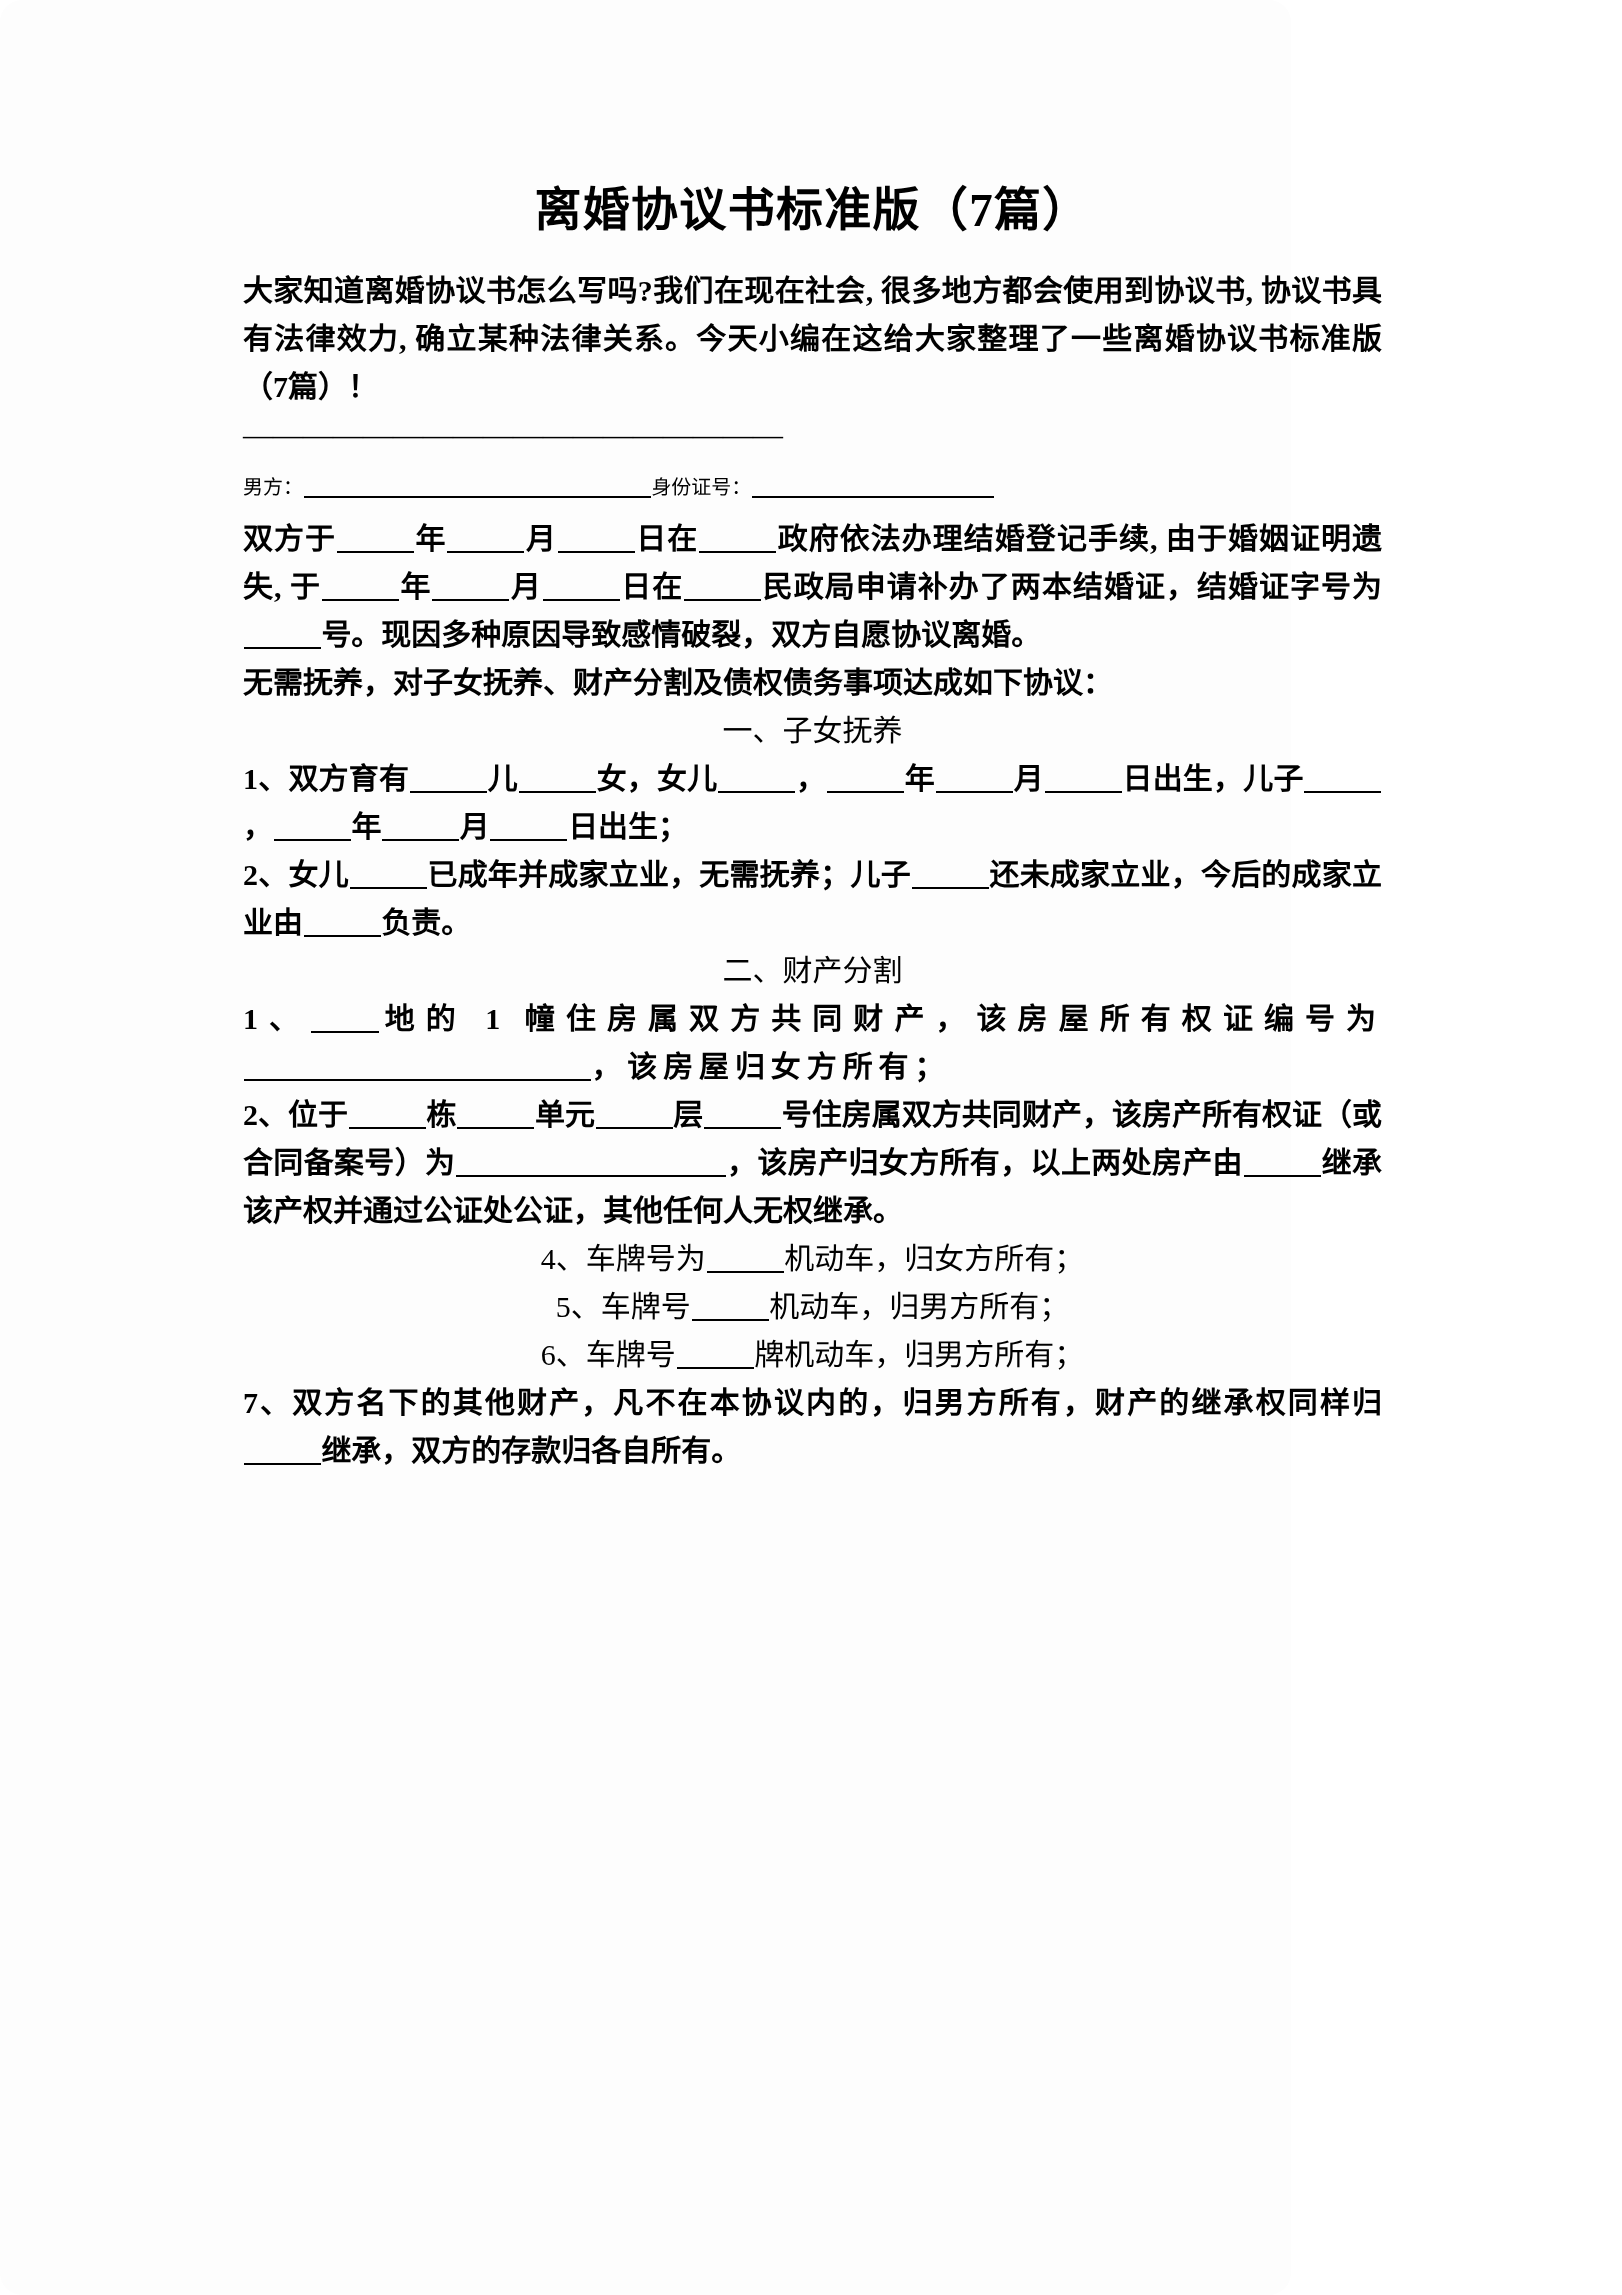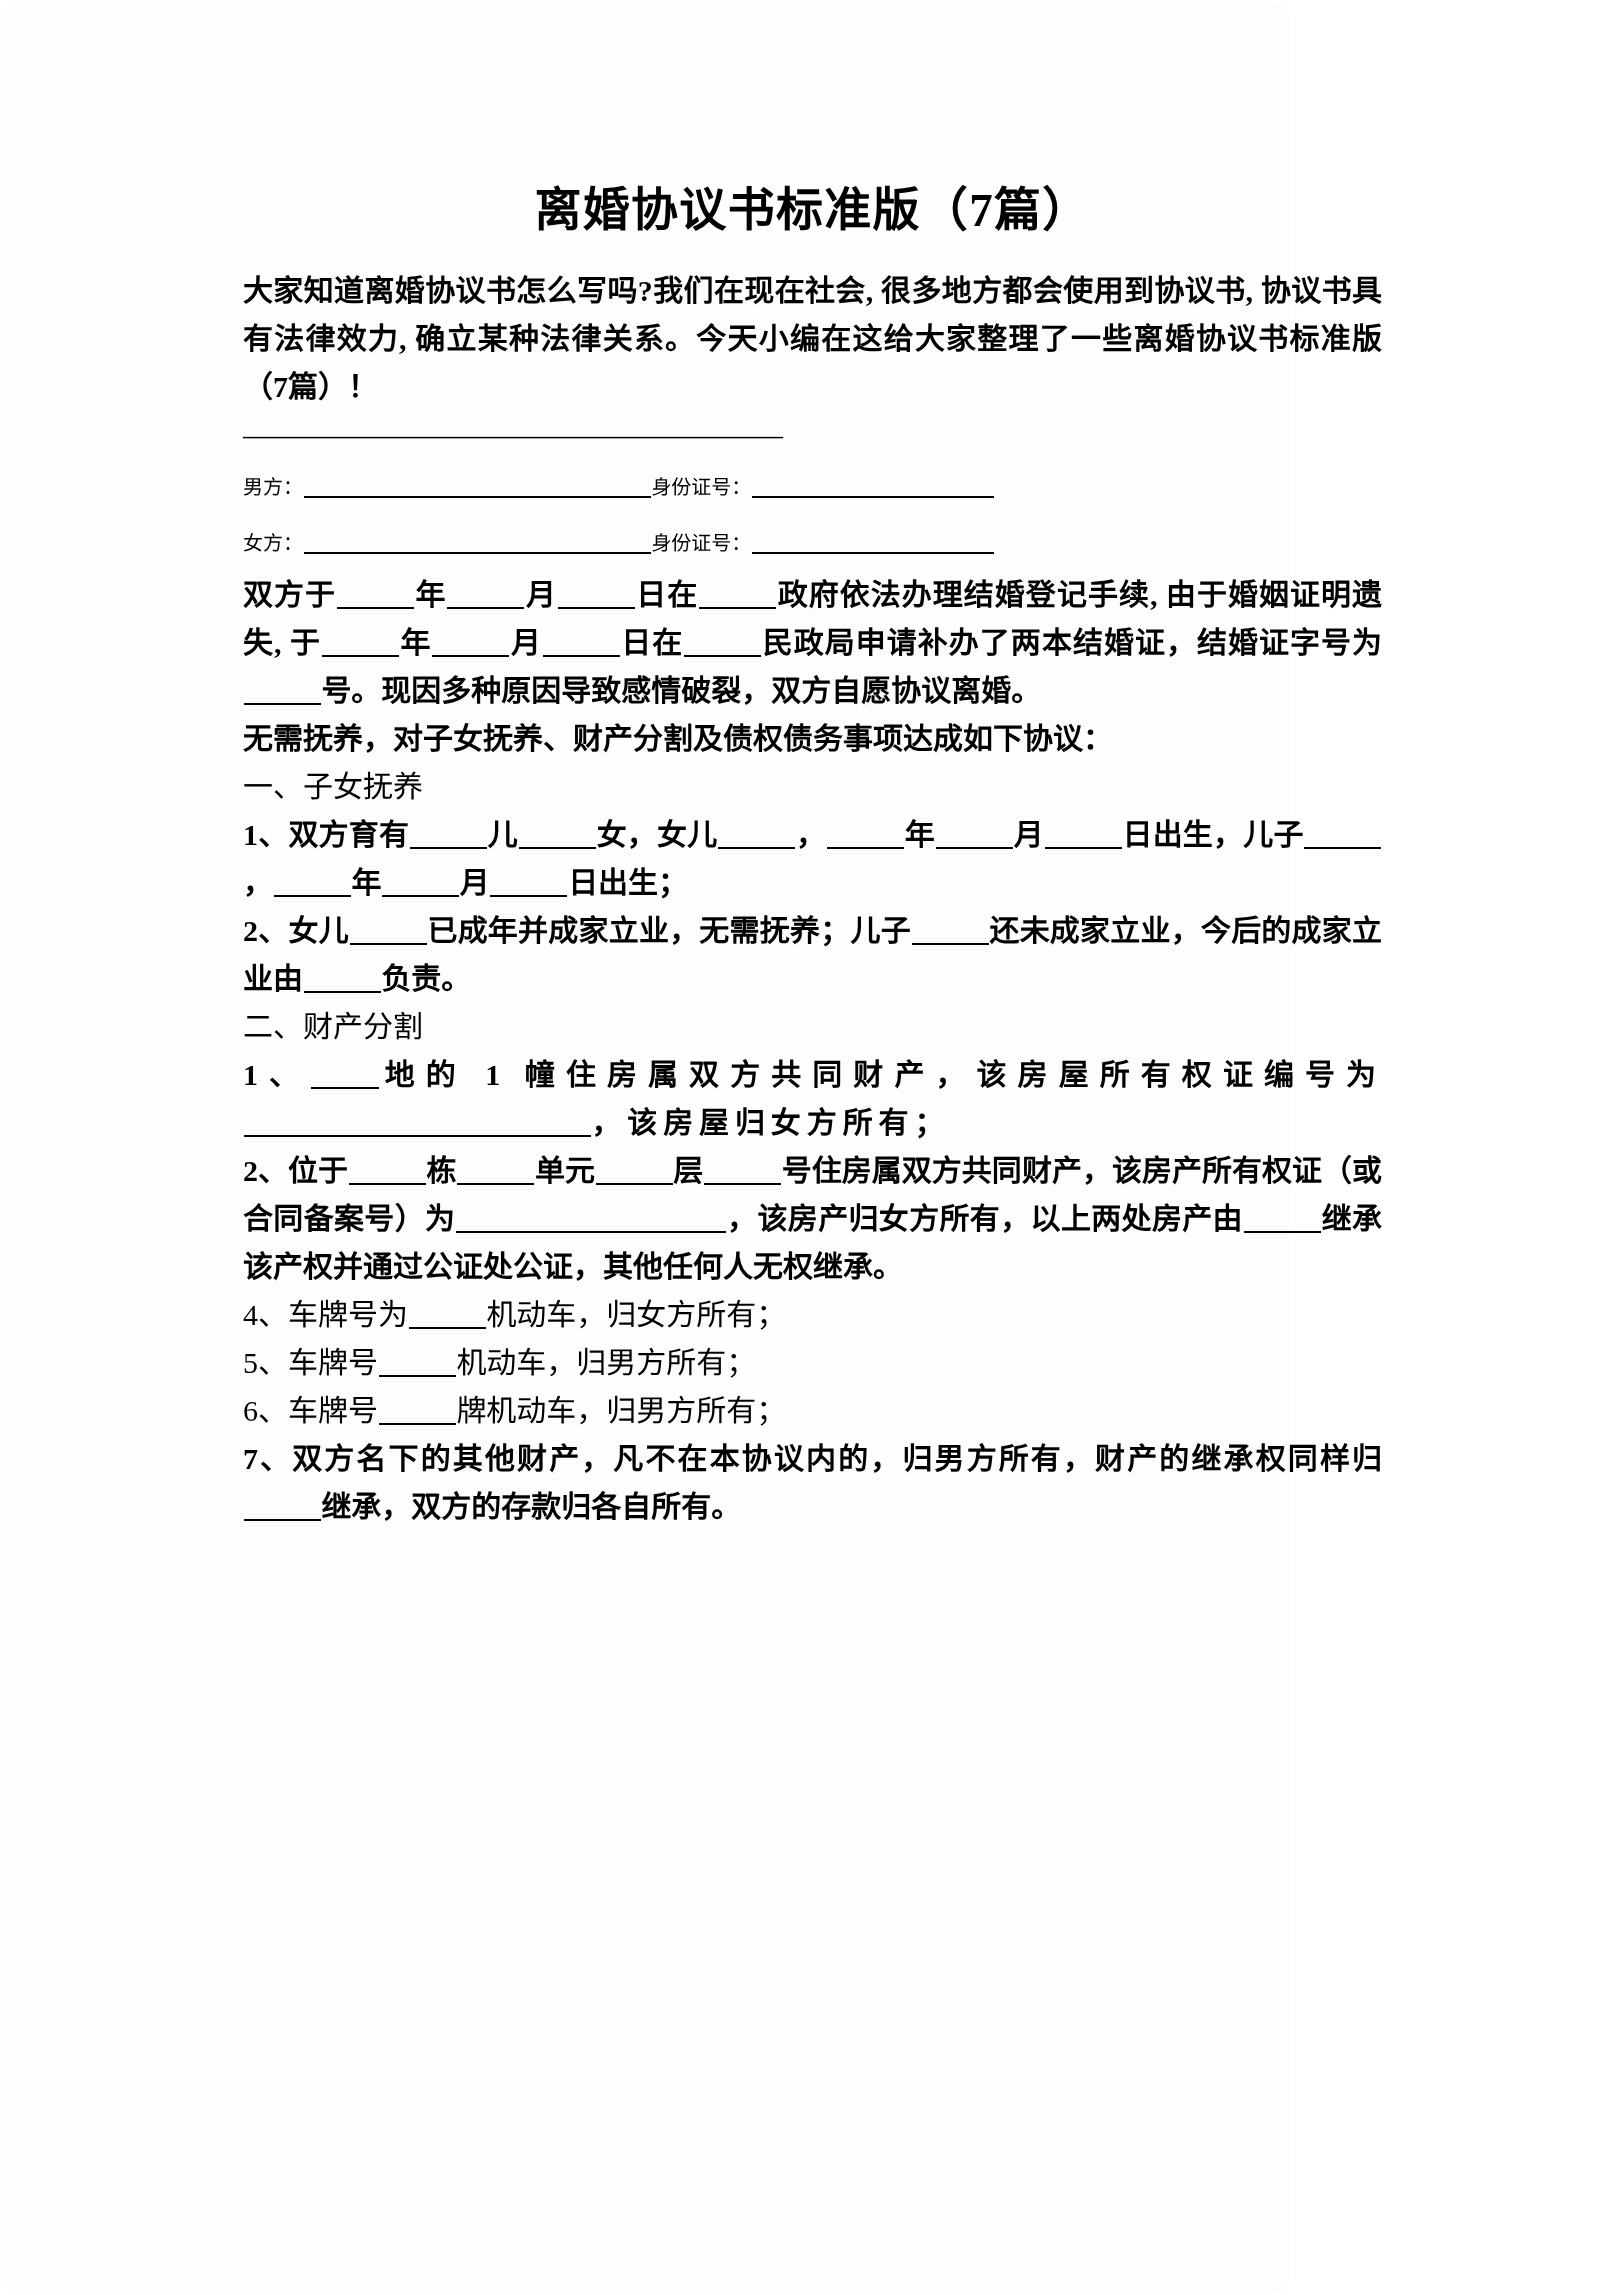--- a/index.html
+++ b/index.html
@@ -64,20 +64,21 @@
   .para.first {
     margin-top: 27.5px;
   }
 
   
   .line {
     font-size: 30px;
     line-height: 48px;
     margin: 0;
     white-space: nowrap;
+    text-align: center;
   }
 
   
   .sep {
     font-size: 30px;
     line-height: 48px;
     margin: 0;
     letter-spacing: 0;
     white-space: nowrap;
   }
@@ -118,23 +119,20 @@
     <h1 class="doc-title">离婚协议书标准版（7篇）</h1>
 
     <p class="para first">大家知道离婚协议书怎么写吗?我们在现在社会, 很多地方都会使用到协议书, 协议书具有法律效力, 确立某种法律关系。今天小编在这给大家整理了一些离婚协议书标准版（7篇）！</p>
 
     <p class="sep">——————————————————</p>
 
     <p class="party">
       <span>男方：</span><span class="blk wxl"></span><span>身份证号：</span><span class="blk w7"></span>
     </p>
 
-    <p class="party">
-      <span>女方：</span><span class="blk wxl"></span><span>身份证号：</span><span class="blk w7"></span>
-    </p>
 
     <p class="para">
       <span>双方于</span><span class="blk w3"></span><span>年</span><span class="blk w3"></span><span>月</span><span class="blk w3"></span><span>日在</span><span class="blk w3"></span><span>政府依法办理结婚登记手续, 由于婚姻证明遗失, 于</span><span class="blk w3"></span><span>年</span><span class="blk w3"></span><span>月</span><span class="blk w3"></span><span>日在</span><span class="blk w3"></span><span>民政局申请补办了两本结婚证，结婚证字号为</span><span class="blk w3"></span><span>号。现因多种原因导致感情破裂，双方自愿协议离婚。</span>
     </p>
 
     <p class="para">无需抚养，对子女抚养、财产分割及债权债务事项达成如下协议：</p>
 
     <p class="line">一、子女抚养</p>
 
     <p class="para">

